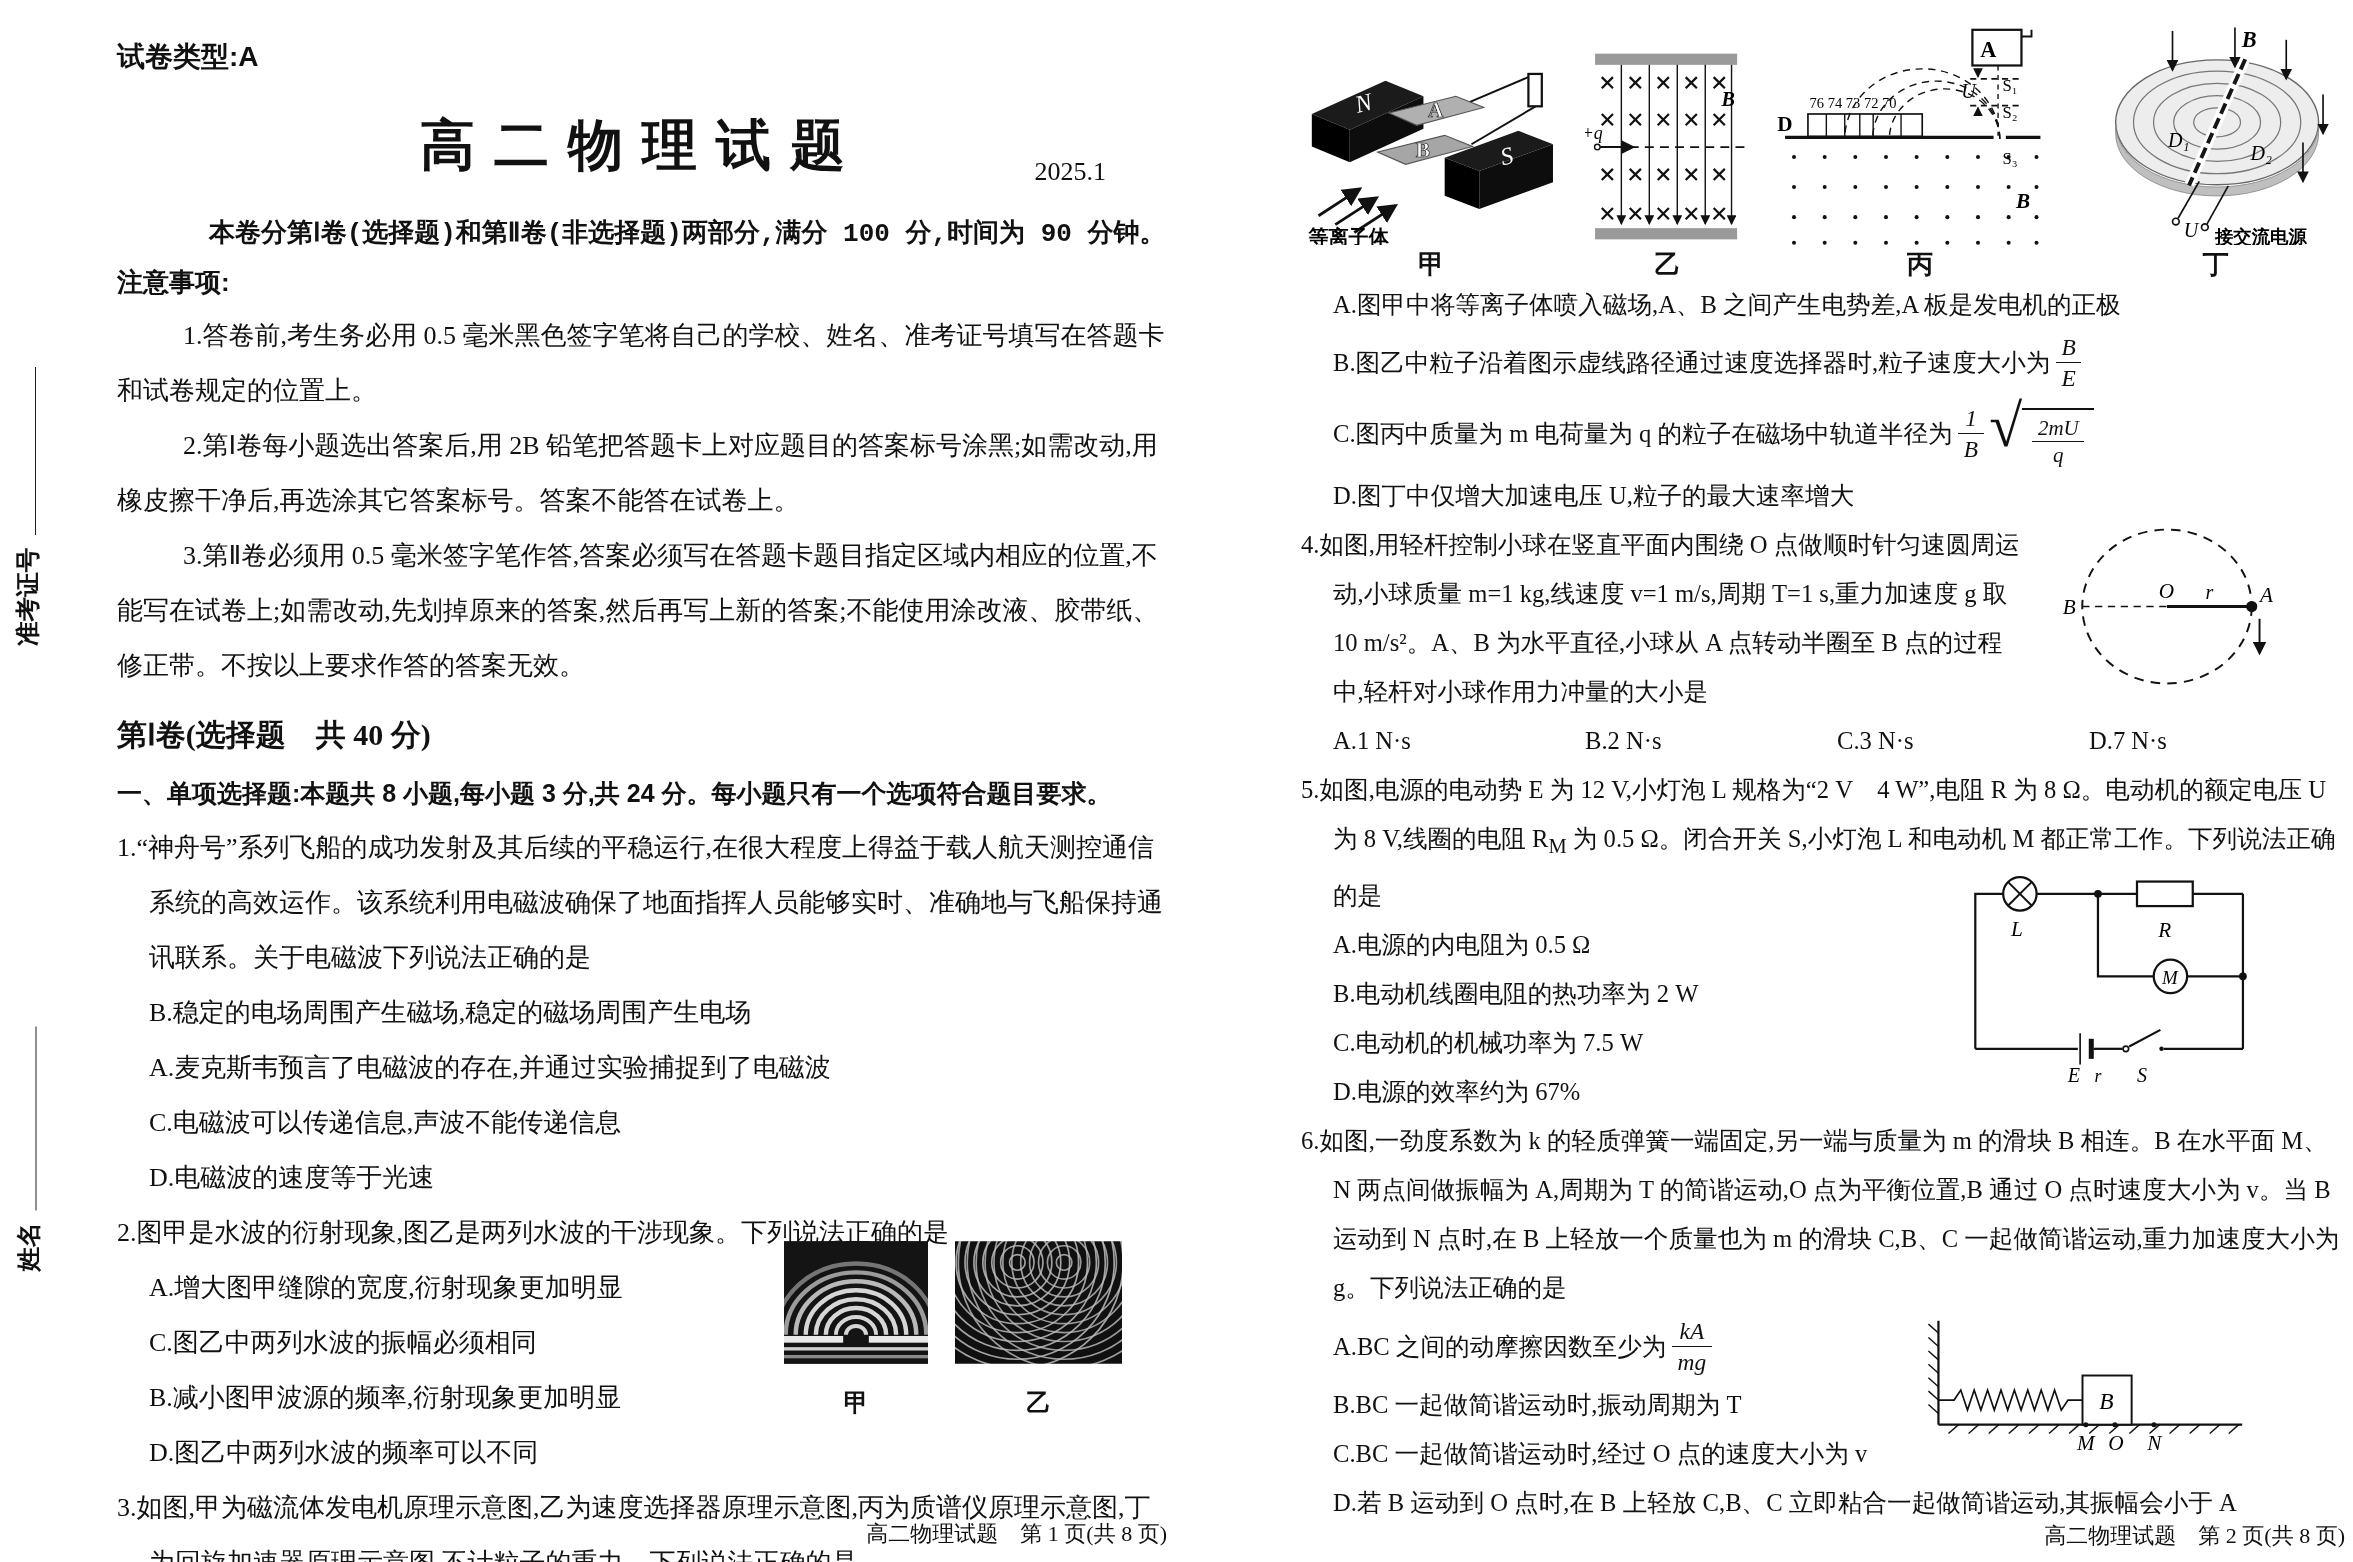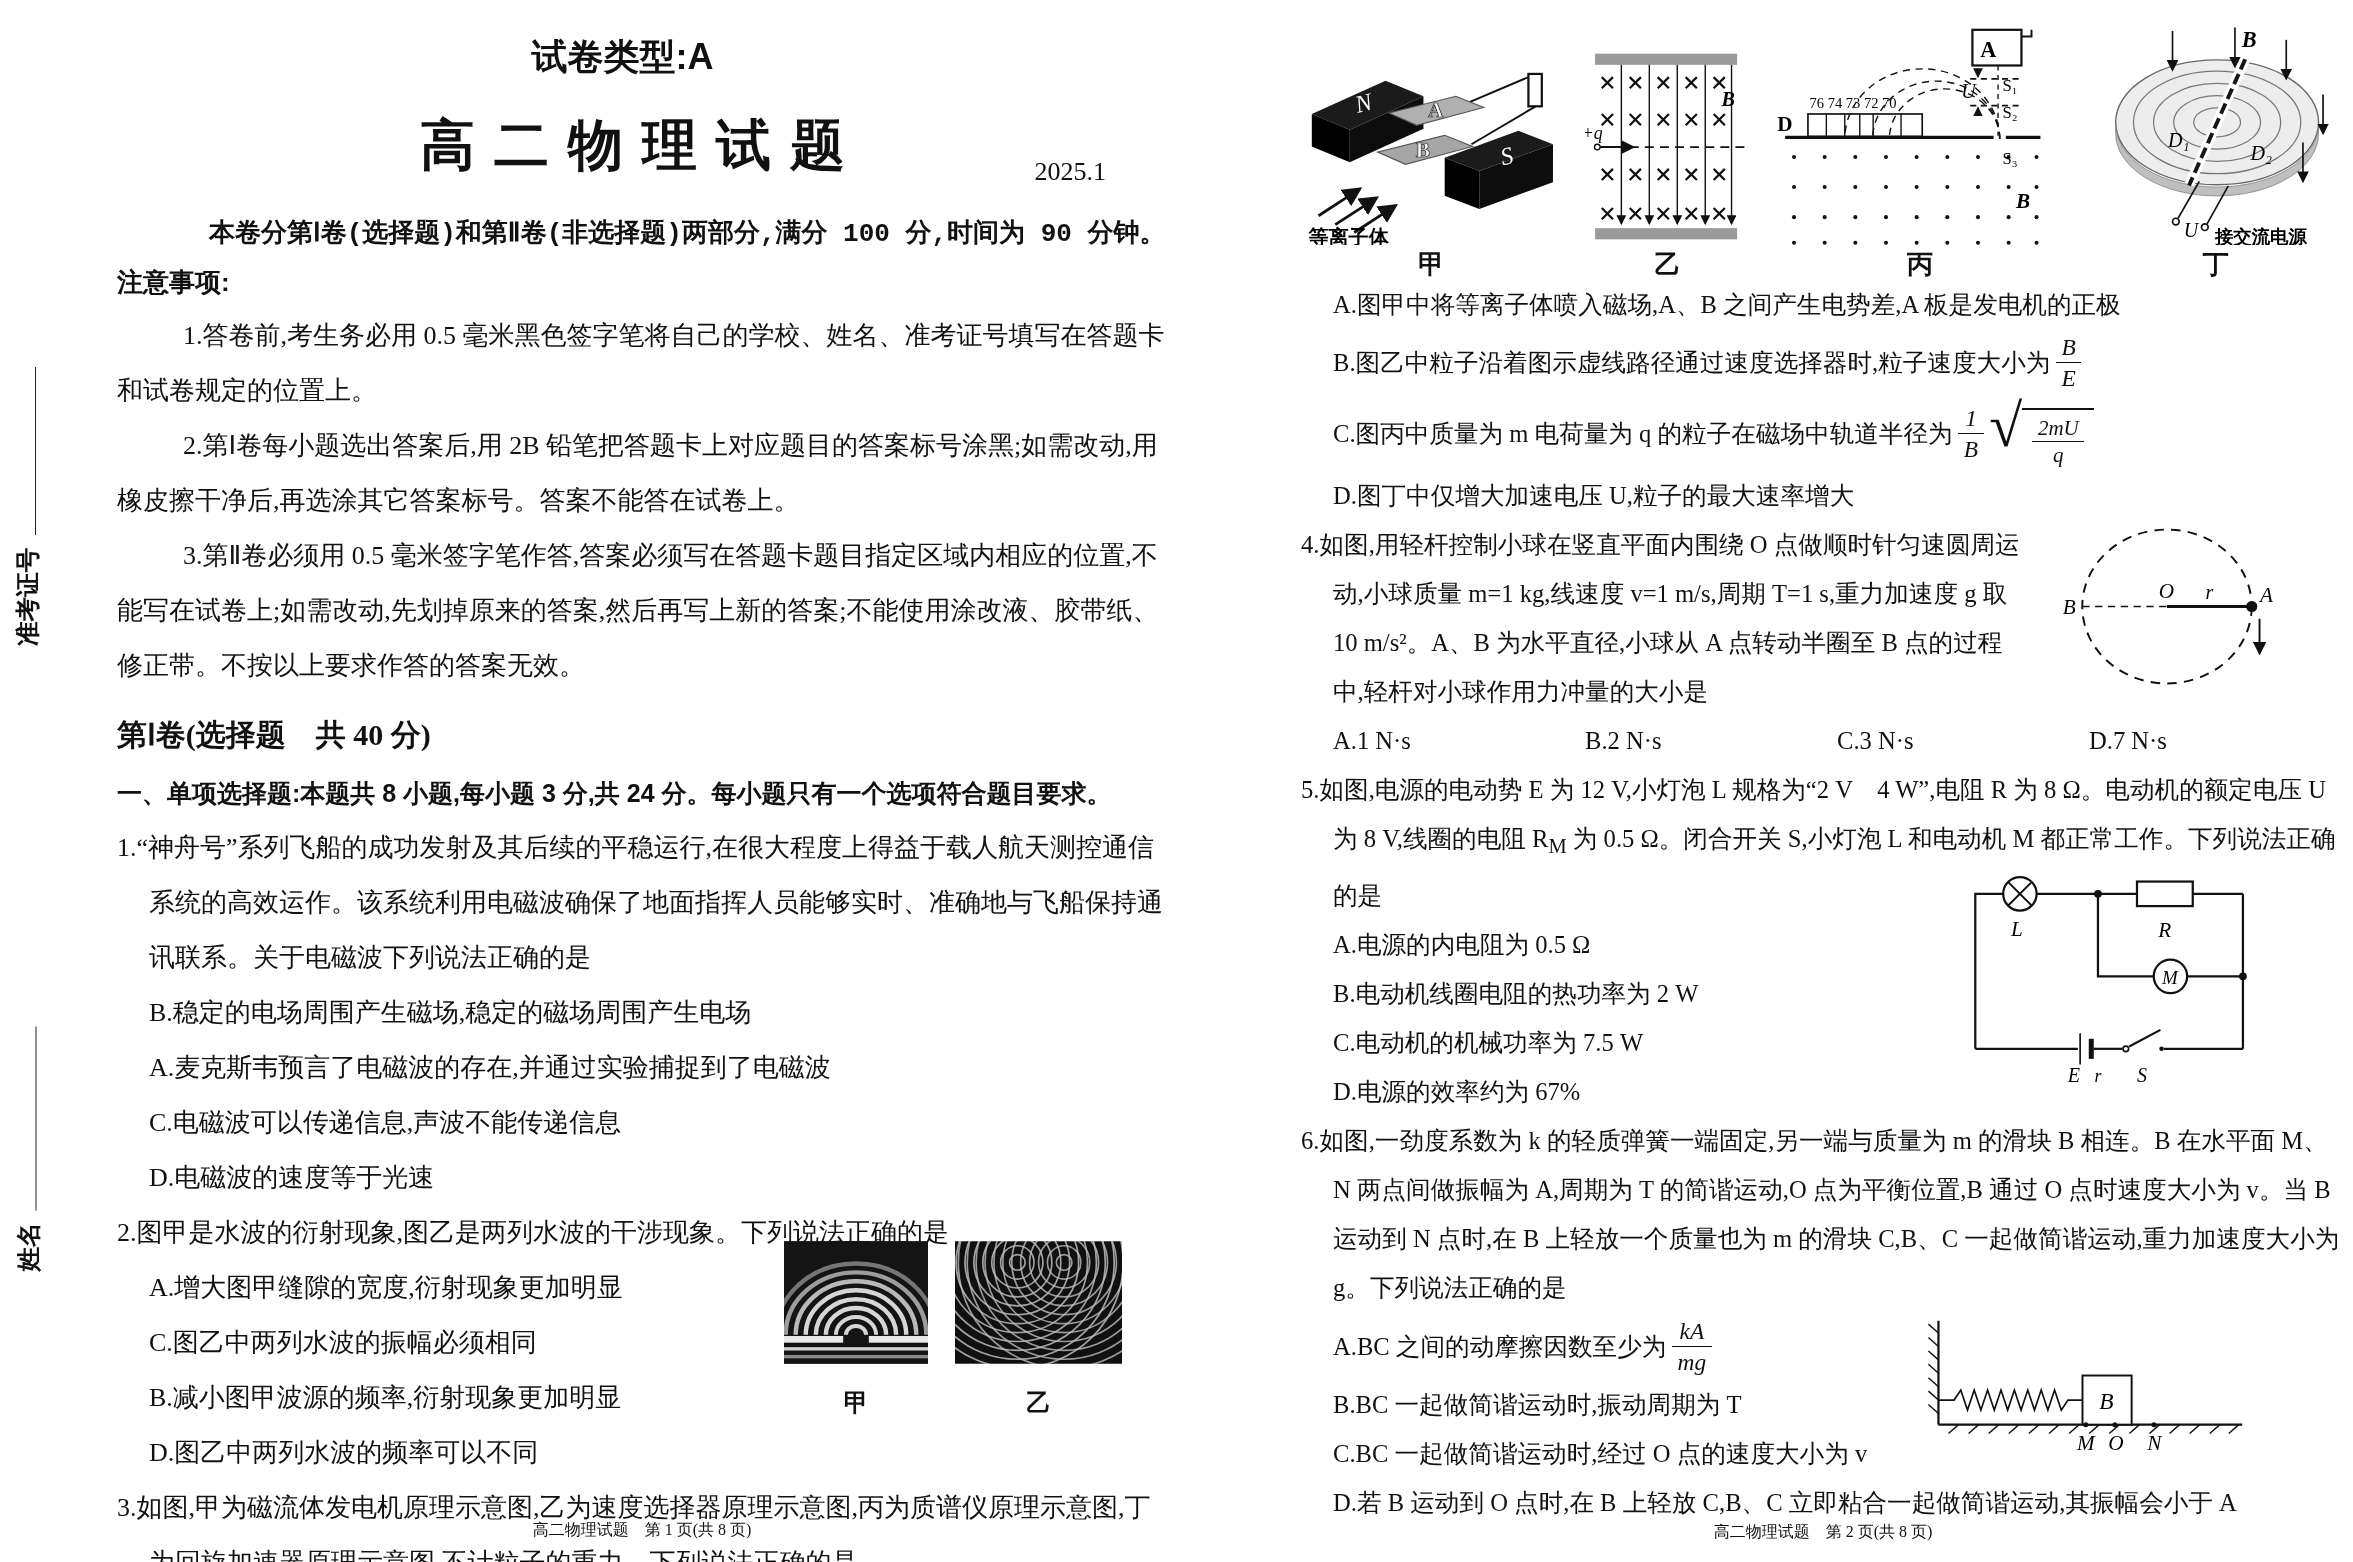--- a/index.html
+++ b/index.html
@@ -13,42 +13,42 @@
   
   .side-item { position: absolute; height: 24.6px; }
   .side-inner { transform: rotate(-90deg); transform-origin: center;
                 white-space: nowrap; display: flex; align-items: baseline; gap: 12.3px;
                 font-family: "Liberation Sans", sans-serif; font-weight: bold; font-size: 24.6px; }
   .side-line { display: inline-block; width: 184px; height: 3.3px; border-bottom: 1.7px solid #222; }
   #side-examno { left: -112px; top: 490px;  width: 279px; }
   #side-name   { left: -95px; top: 1132px; width: 246px; }
 
   
-  .ptype { text-align: center; padding-right: 39px; font-family: "Liberation Sans", sans-serif;
-           font-weight: bold; font-size: 36px; line-height: 36px; }
+  .ptype { text-align: left; padding-right: 39px; font-family: "Liberation Sans", sans-serif;
+           font-weight: bold; font-size: 28px; line-height: 36px; }
   .title-row { position: relative; text-align: center; margin-top: 29px; height: 84px; }
   .title { font-size: 55px; font-weight: bold; letter-spacing: 19px; line-height: 84px; }
   .date  { position: absolute; right: 61px; bottom: 1px; font-size: 26px; }
   .intro { margin-top: 23px; font-weight: bold; font-size: 26px; text-indent: 92px; line-height: 46px; font-family: Liberation Mono, monospace; }
   .notice-title { font-family: "Liberation Sans", sans-serif; font-weight: bold;
                   font-size: 26px; line-height: 51px; }
   .notice { font-size: 26px; line-height: 55px; text-indent: 66px; }
   .section-title { text-align: left; font-size: 30px; font-weight: bold; line-height: 63px; margin-top: 10px; }
   .section-sub { font-family: "Liberation Sans", sans-serif; font-weight: bold;
                  font-size: 25px; line-height: 54px; }
   .q { font-size: 26px; line-height: 55px; }
   .q .stem { padding-left: 32px; text-indent: -32px; }
   .q .opt  { padding-left: 32px; }
   #q2 { position: relative; }
   #q2 .opt { max-width: 625px; }
   .photos { position: absolute; right: 45px; top: 36px; display: flex; gap: 27px; align-items: flex-end; }
   .photo-item { text-align: center; }
   .photo-cap { font-family: "Liberation Sans", sans-serif; font-weight: bold; font-size: 24.6px;
                margin-top: 5.6px; line-height: 27px; }
-  .pfoot { position: absolute; bottom: 14px; left: 0; width: 100%; text-align: center; font-size: 16px; }
+  .pfoot { position: absolute; bottom: 6px; left: 0; width: 100%; text-align: right; font-size: 22px; }
 
   
   #page2 .q { font-size: 24.6px; line-height: 49px; }
   .figrow { display: flex; justify-content: space-between; align-items: flex-end;
             height: 258px; padding: 0 3.3px; }
   .figbox { text-align: center; }
   .figcap { font-family: "Liberation Sans", sans-serif; font-weight: bold; font-size: 26px;
             line-height: 31px; margin-top: 2.2px; }
 
   .optfrac { display: flex; align-items: center; padding-left: 32px; font-size: 24.6px; }

